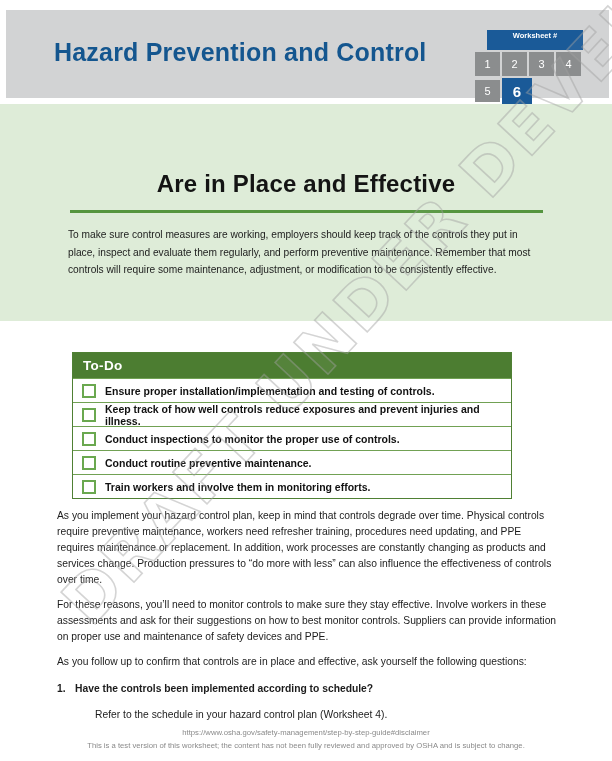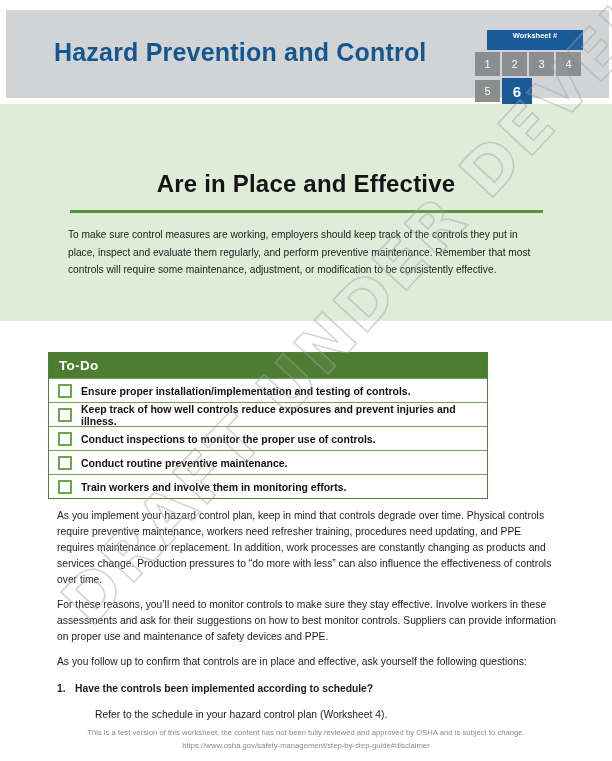--- a/index.html
+++ b/index.html
@@ -44,21 +44,21 @@
   }
   .rule{
     width:473px;height:3px;margin:9px auto 0;background:#55953f;border:none;
   }
   .intro{
     width:476px;margin:13px auto 0;
     font-size:10.2px;font-weight:normal;color:#1c1c1c;line-height:1.75;
   }
   
   .todo{
-    position:absolute;left:48px;top:352px;width:440px;
+    position:absolute;left:72px;top:352px;width:440px;
     border:1.5px solid #4f8034;background:#fff;box-sizing:border-box;
   }
   .todo-head{
     background:#4c7d31;color:#fff;font-weight:bold;font-size:13.5px;
     padding:5px 10px 5px 10px;letter-spacing:.3px;
   }
   .todo-row{
     display:flex;align-items:center;height:23px;border-top:1px solid #71a154;
     padding-left:9px;background:#ffffff;
   }
@@ -151,19 +151,19 @@
     <p>For these reasons, you’ll need to monitor controls to make sure they stay effective. Involve workers in these assessments and ask for their suggestions on how to best monitor controls. Suppliers can provide information on proper use and maintenance of safety devices and PPE.</p>
     <p>As you follow up to confirm that controls are in place and effective, ask yourself the following questions:</p>
     <div class="q">
       <span class="qnum">1.</span>
       <span>Have the controls been implemented according to schedule?</span>
     </div>
     <div class="qnote">Refer to the schedule in your hazard control plan (Worksheet 4).</div>
   </section>
 
   <footer class="pagefooter">
+    <div>https://www.osha.gov/safety-management/step-by-step-guide#disclaimer</div>
     <div>This is a test version of this worksheet; the content has not been fully reviewed and approved by OSHA and is subject to change.</div>
-    <div>https://www.osha.gov/safety-management/step-by-step-guide#disclaimer</div>
   </footer>
 
   <div class="watermark">DRAFT UNDER DEVELOPMENT</div>
 
 </div>
 
 </body></html>

